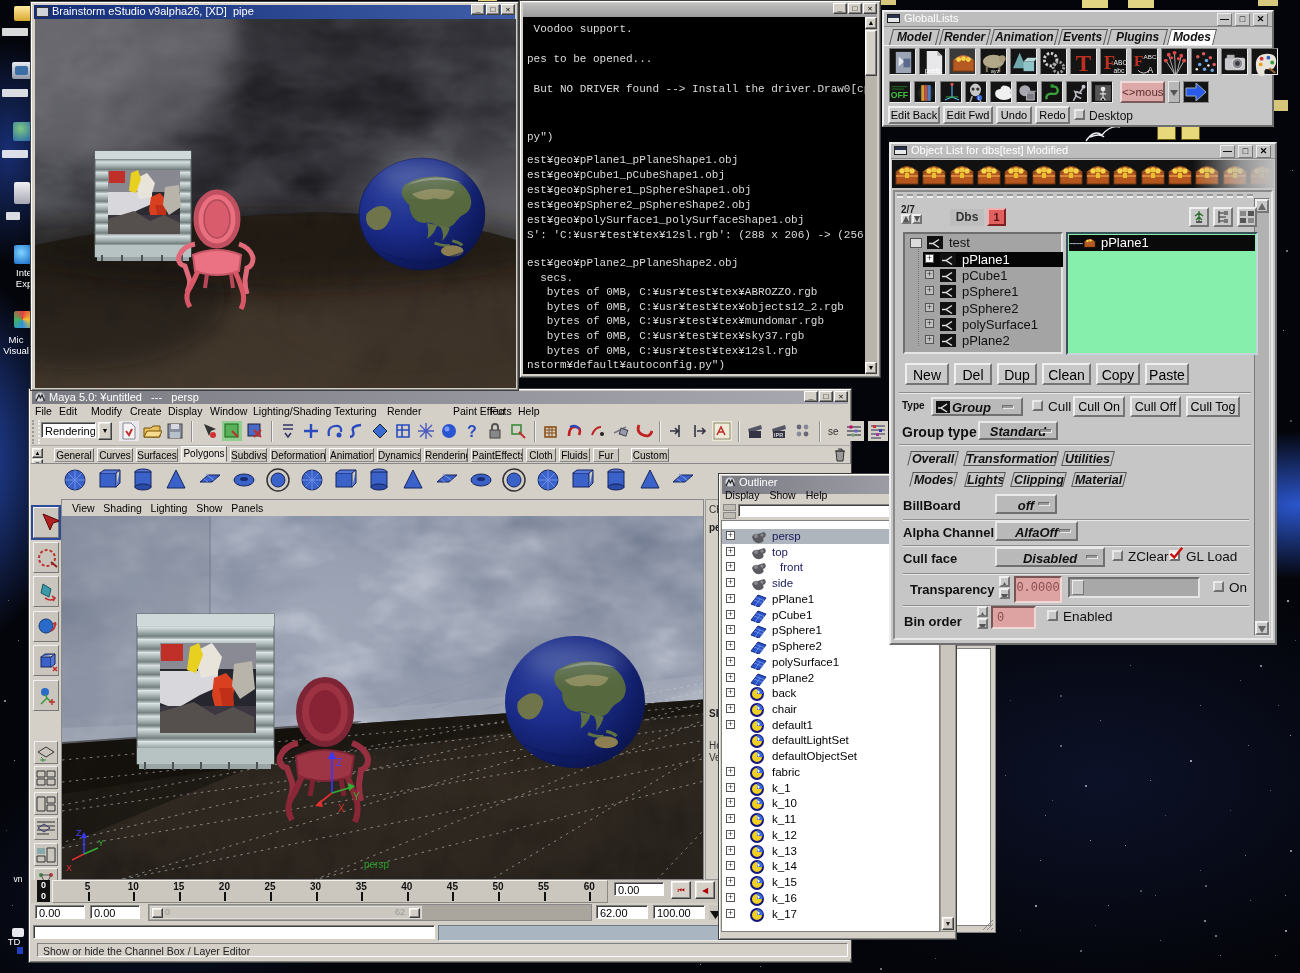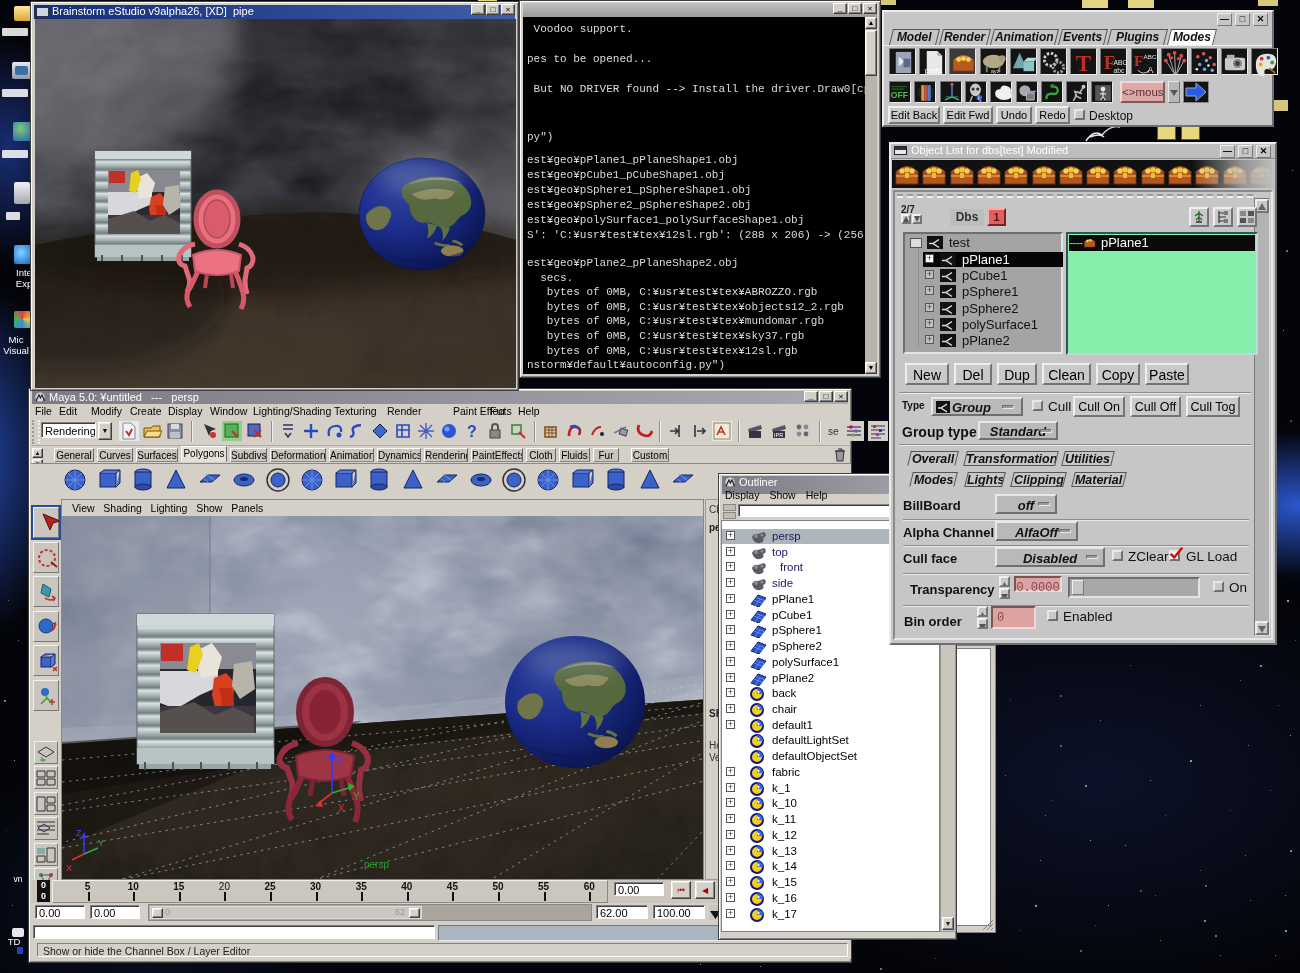--- a/index.html
+++ b/index.html
@@ -613,21 +613,21 @@
     <div class="abs" style="left:2px;top:491px;width:820px;height:23px;background:#cbc7bf;" id="mtime">
         <div class="abs" style="left:6px;top:0px;width:13px;height:11px;background:#111;color:#fff;font-size:9px;font-weight:bold;text-align:center;line-height:11px;">0</div>
         <div class="abs" style="left:6px;top:11px;width:13px;height:11px;background:#111;color:#fff;font-size:9px;font-weight:bold;text-align:center;line-height:11px;">0</div>
         <div class="abs" style="left:21px;top:0;width:556px;height:23px;background:#cbc7bf;border:1px solid;border-color:#f2f0ea #8a8880 #8a8880 #f2f0ea;"></div>
         <div class="abs" style="left:46.6px;top:1px;width:20px;text-align:center;font-size:10px;font-weight:bold;color:#111;">5</div>
         <div class="abs" style="left:56.6px;top:12px;width:2px;height:9px;background:#111;"></div>
         <div class="abs" style="left:92.2px;top:1px;width:20px;text-align:center;font-size:10px;font-weight:bold;color:#111;">10</div>
         <div class="abs" style="left:102.2px;top:12px;width:2px;height:9px;background:#111;"></div>
         <div class="abs" style="left:137.8px;top:1px;width:20px;text-align:center;font-size:10px;font-weight:bold;color:#111;">15</div>
         <div class="abs" style="left:147.8px;top:12px;width:2px;height:9px;background:#111;"></div>
-        <div class="abs" style="left:183.4px;top:1px;width:20px;text-align:center;font-size:10px;font-weight:normal;color:#111;">20</div>
+        <div class="abs" style="left:183.4px;top:1px;width:20px;text-align:center;font-size:10px;font-weight:bold;color:#111;">20</div>
         <div class="abs" style="left:193.4px;top:12px;width:2px;height:9px;background:#111;"></div>
         <div class="abs" style="left:229px;top:1px;width:20px;text-align:center;font-size:10px;font-weight:bold;color:#111;">25</div>
         <div class="abs" style="left:239px;top:12px;width:2px;height:9px;background:#111;"></div>
         <div class="abs" style="left:274.6px;top:1px;width:20px;text-align:center;font-size:10px;font-weight:bold;color:#111;">30</div>
         <div class="abs" style="left:284.6px;top:12px;width:2px;height:9px;background:#111;"></div>
         <div class="abs" style="left:320.2px;top:1px;width:20px;text-align:center;font-size:10px;font-weight:bold;color:#111;">35</div>
         <div class="abs" style="left:330.2px;top:12px;width:2px;height:9px;background:#111;"></div>
         <div class="abs" style="left:365.8px;top:1px;width:20px;text-align:center;font-size:10px;font-weight:bold;color:#111;">40</div>
         <div class="abs" style="left:375.8px;top:12px;width:2px;height:9px;background:#111;"></div>
         <div class="abs" style="left:411.40000000000003px;top:1px;width:20px;text-align:center;font-size:10px;font-weight:bold;color:#111;">45</div>
@@ -997,20 +997,21 @@
           </g>
           <ellipse cx="387" cy="195" rx="63" ry="56" fill="none" stroke="#0a1550" stroke-width="1" opacity=".6"></ellipse>
           <path d="M340,230 q45,22 94,0 q-40,30 -94,0 z" fill="#0c1758" opacity=".55"></path>
           <ellipse cx="387" cy="156" rx="46" ry="13" fill="#b4bcc8" opacity=".3" filter="url(#soft)"></ellipse>
         </g>
       </svg>
     </div>
   </div>
 
   <div class="mwin" id="glwin" style="left:882px;top:10px;width:392px;height:117px;">
+    <div class="mtb"><span style="display:inline-block;width:13px;height:9px;margin:2px 4px 0 3px;background:linear-gradient(#26324e 40%,#e8e8e8 40%);border:1px solid #222;vertical-align:top;"></span>GlobalLists</div>
     <div class="mbtn" style="right:40px;">—</div>
     <div class="mbtn" style="right:22px;">□</div>
     <div class="mbtn" style="right:4px;">✕</div>
     <div id="gltabs">
         <div class="mtab" style="left:7px;top:17px;width:47px;line-height:15px;border-bottom:none;"><span>Model</span></div>
         <div class="mtab" style="left:57px;top:17px;width:48px;line-height:15px;border-bottom:none;"><span>Render</span></div>
         <div class="mtab" style="left:108px;top:17px;width:65px;line-height:15px;border-bottom:none;"><span>Animation</span></div>
         <div class="mtab" style="left:176px;top:17px;width:46px;line-height:15px;border-bottom:none;"><span>Events</span></div>
         <div class="mtab" style="left:225px;top:17px;width:57px;line-height:15px;border-bottom:none;"><span>Plugins</span></div>
         <div class="mtab" style="left:285px;top:17px;width:46px;line-height:15px;background:#fdfdfd;border-bottom:none;"><span>Modes</span></div>
@@ -1446,21 +1447,21 @@
         </svg>
       <div class="abs" style="left:291px;top:357px;font-size:13.5px;color:#111;">GL Load</div>
       <div class="groove" style="top:381px;"></div>
       <div class="mlab" style="left:15px;top:390px;">Transparency</div>
       <div class="mbut" style="left:104px;top:384px;width:11px;height:11px;"><svg width="7" height="7">
             <path d="M3.5 0 L7 7 H0 Z" fill="#555"></path>
           </svg></div>
       <div class="mbut" style="left:104px;top:396px;width:11px;height:11px;"><svg width="7" height="7">
             <path d="M0 0 H7 L3.5 7 Z" fill="#555"></path>
           </svg></div>
-      <div class="abs" style="left:119px;top:384px;width:48px;height:16px;background:#dda3a3;border:2px solid;border-color:#7a5555 #f0d8d8 #f0d8d8 #7a5555;color:#8a4a4a;font-size:12px;font-family:'Liberation Mono',monospace;line-height:21px;text-align:center;">0.0000</div>
+      <div class="abs" style="left:119px;top:384px;width:48px;height:27px;background:#dda3a3;border:2px solid;border-color:#7a5555 #f0d8d8 #f0d8d8 #7a5555;color:#8a4a4a;font-size:12px;font-family:'Liberation Mono',monospace;line-height:21px;text-align:center;">0.0000</div>
       <div class="abs" style="left:173px;top:385px;width:132px;height:21px;background:#a8a8a8;border:2px solid;border-color:#6e6e6e #e4e4e4 #e4e4e4 #6e6e6e;">
         <div class="abs" style="left:2px;top:1px;width:12px;height:15px;background:#c6c6c6;border:1px solid;border-color:#eee #777 #777 #eee;"></div>
       </div>
       <div class="mcheck" style="left:318px;top:389px;"></div>
       <div class="abs" style="left:334px;top:388px;font-size:13.5px;color:#111;">On</div>
       <div class="groove" style="top:413px;"></div>
       <div class="mlab" style="left:9px;top:422px;">Bin order</div>
       <div class="mbut" style="left:82px;top:414px;width:11px;height:11px;"><svg width="7" height="7">
             <path d="M3.5 0 L7 7 H0 Z" fill="#555"></path>
           </svg></div>

